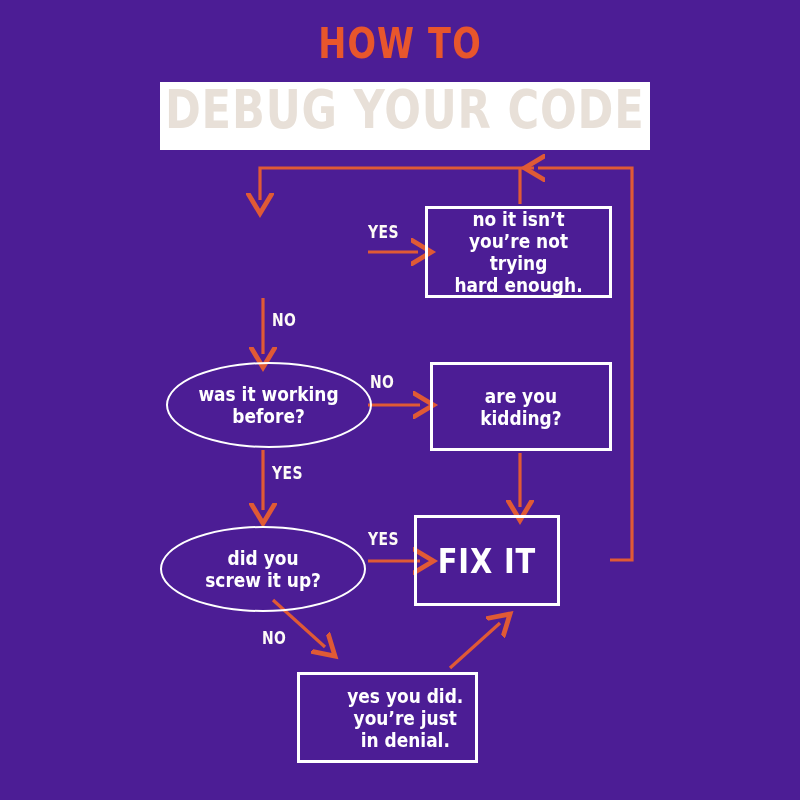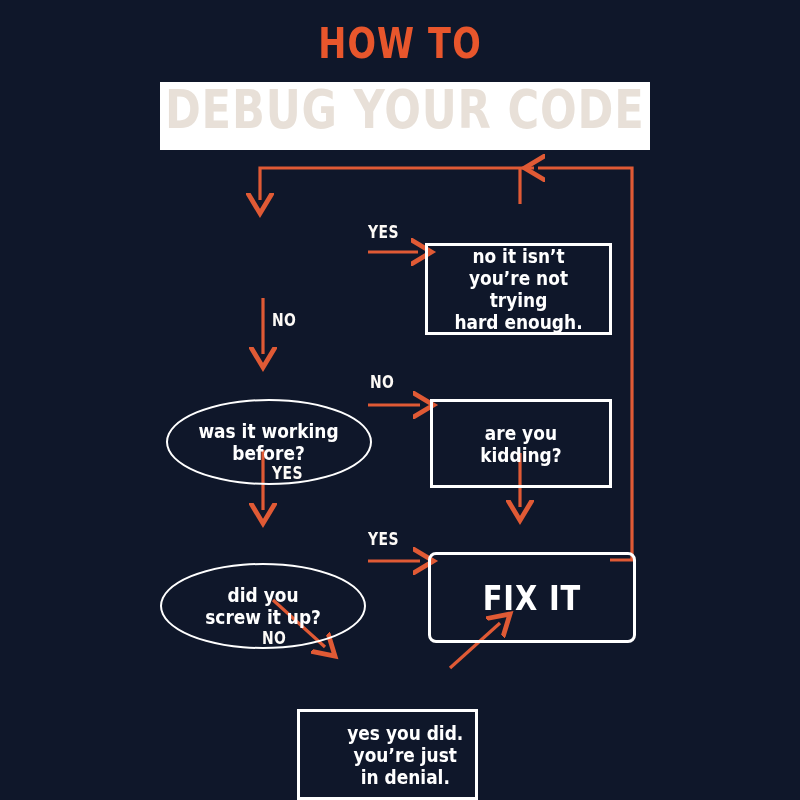--- a/index.html
+++ b/index.html
@@ -10,21 +10,21 @@
     width: 800px;
     height: 800px;
     background: #e8e0d8;
     font-family: "Liberation Sans", sans-serif;
     overflow: hidden;
   }
   #stage {
     position: relative;
     width: 800px;
     height: 800px;
-    background: #0f172a;
+    background: #4c1d95;
   }
 
   
   #title-block {
     position: absolute;
     left: 0;
     top: 18px;
     width: 800px;
     text-align: center;
   }
@@ -75,21 +75,20 @@
 
   
   .node {
     position: absolute;
     box-sizing: border-box;
     display: flex;
     align-items: center;
     justify-content: center;
     text-align: center;
     color: #ffffff;
-    margin-top: 37px;
   }
   .ellipse {
     border: 2.5px solid #ffffff;
     border-radius: 50%;
   }
   .rect {
     border: 3px solid #ffffff;
   }
   .node-text {
     font-family: "DejaVu Sans", sans-serif;
@@ -106,21 +105,21 @@
     line-height: 36px;
     letter-spacing: 1px;
   }
 
   
   #node-q1   { left:160px; top:208px; width:206px; height:88px; }
   #node-q2   { left:166px; top:362px; width:206px; height:86px; }
   #node-q3   { left:160px; top:526px; width:206px; height:86px; }
   #node-a1   { left:425px; top:206px; width:187px; height:92px; }
   #node-a2   { left:430px; top:362px; width:182px; height:89px; }
-  #node-fix  { left:428px; top:515px; width:208px; height:91px;border-radius:8px; }
+  #node-fix  { left:414px; top:515px; width:146px; height:91px; }
   #node-a3   { left:297px; top:672px; width:181px; height:91px;padding-left:36px; }
 
   
   .edge-label {
     position: absolute;
     font-family: "DejaVu Sans", sans-serif;
     font-weight: 700;
     font-size: 17px;
     color: #fdfaf6;
     letter-spacing: 0.5px;

